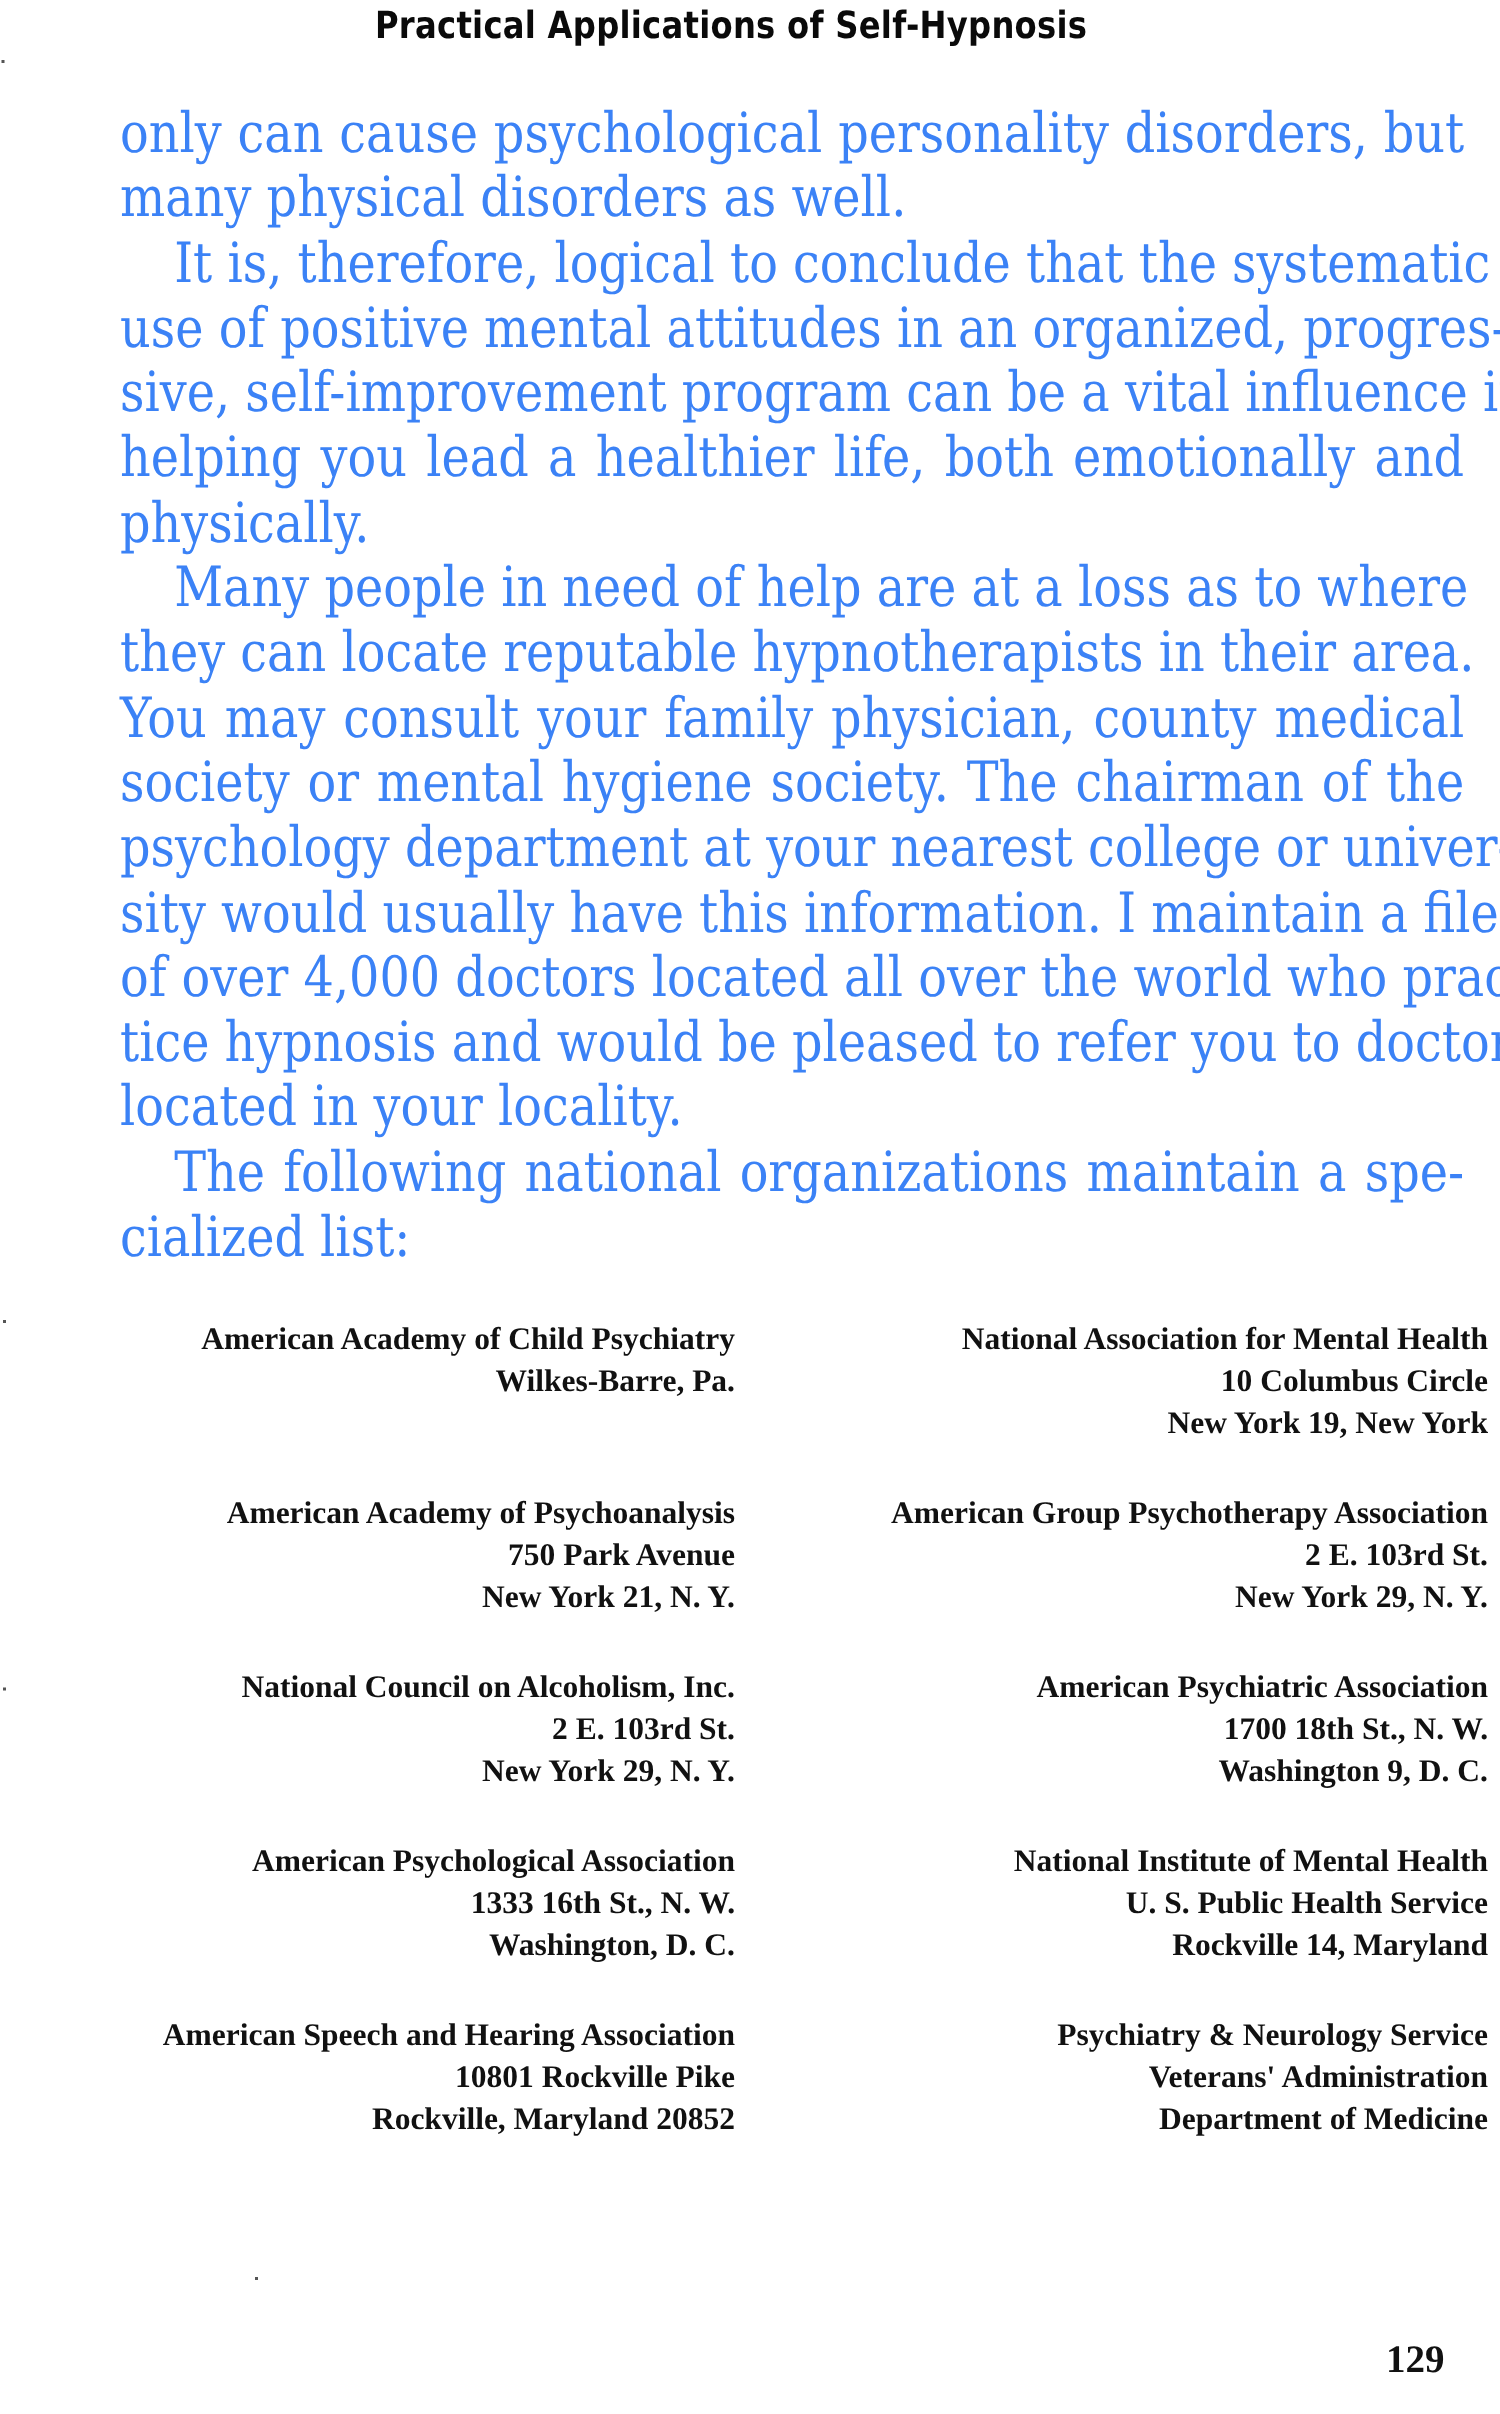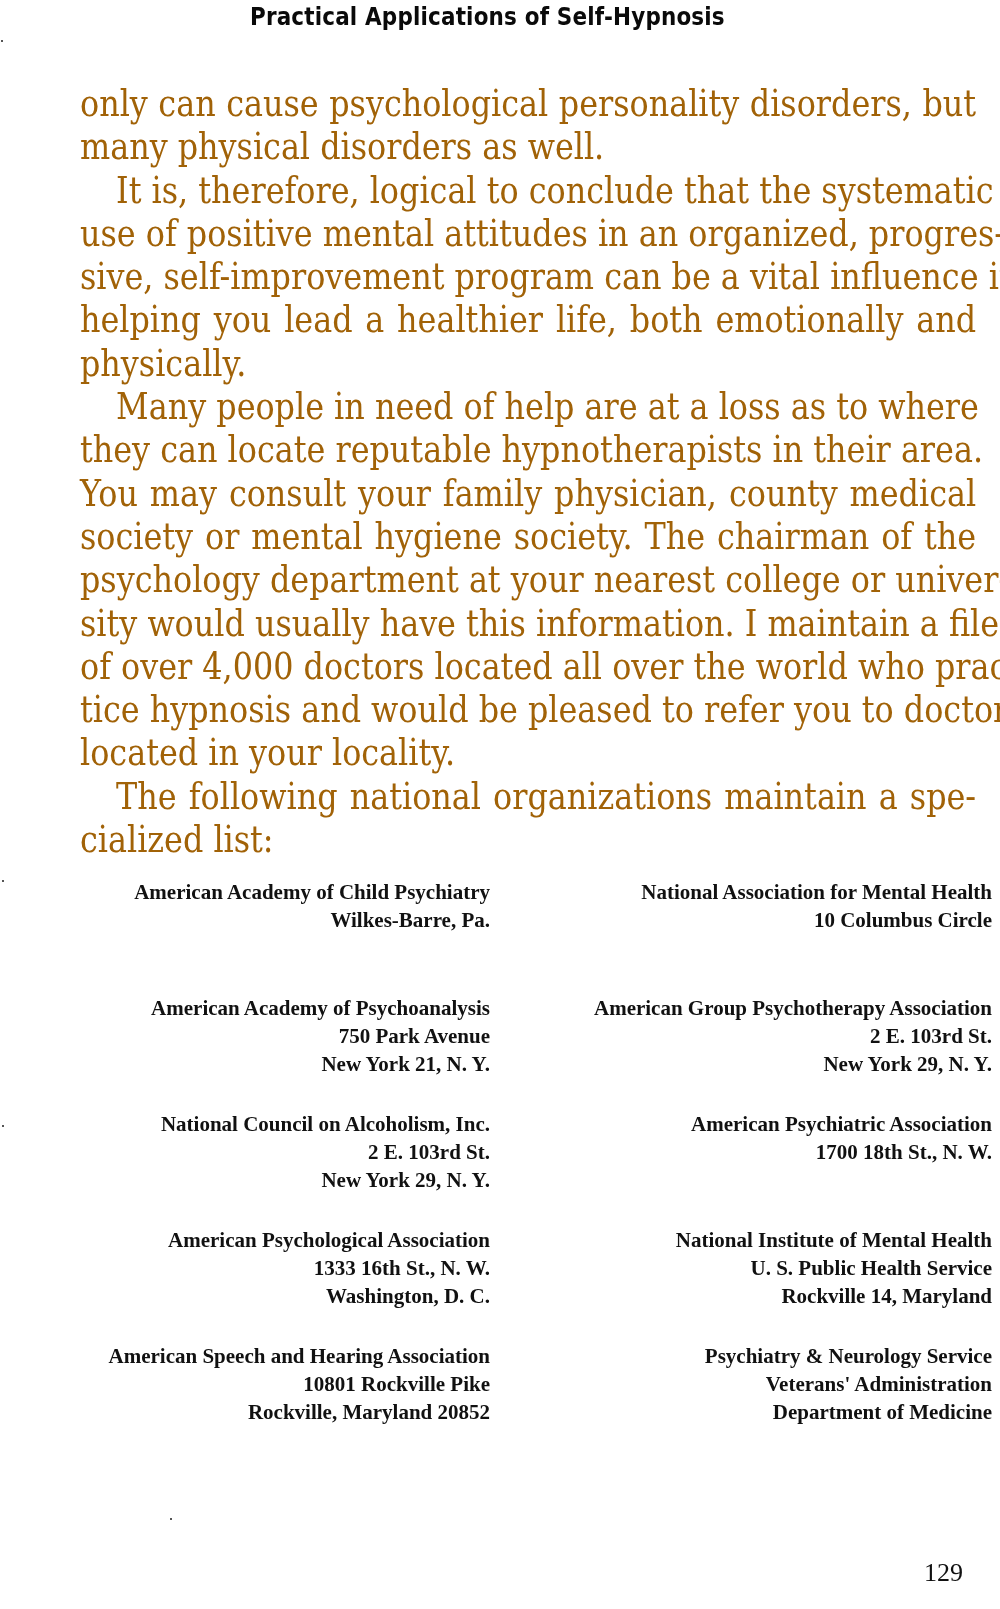--- a/index.html
+++ b/index.html
@@ -23,26 +23,26 @@
       font-family: "DejaVu Sans", sans-serif;
       font-weight: bold;
       font-size: 25px;
       letter-spacing: 0.2px;
       transform: scaleX(0.86);
       transform-origin: 410px 0;
       color: #0a0a0a;
     }
     .body-text {
       position: absolute;
-      top: 82px;
+      top: 67px;
       left: 80px;
       width: 896px;
       font-family: "DejaVu Serif", serif;
       font-size: 37px;
-      color: #a16207;
+      color: #3b82f6;
     }
     .line {
       height: 43.3px;
       line-height: 43.3px;
       white-space: nowrap;
       text-align: justify;
       text-align-last: justify;
       transform: scaleX(0.86);
       transform-origin: 0 0;
       width: 1042px;
@@ -74,21 +74,21 @@
     }
     .org-line {
       white-space: nowrap;
       display: block;
     }
     .page-number {
       position: absolute;
       top: 1558px;
       left: 924px;
       font-family: "Liberation Serif", serif;
-      font-weight: normal;
+      font-weight: bold;
       font-size: 26px;
       color: #111111;
     }
     .speck {
       position: absolute;
       width: 2px;
       height: 2px;
       background: #555;
     }
   </style>
@@ -119,39 +119,41 @@
   </div>
 
 <div class="orgs" id="orgs">
     <div class="org">
       <span class="org-line">American Academy of Child Psychiatry</span>
       <span class="org-line">Wilkes-Barre, Pa.</span>
     </div>
     <div class="org">
       <span class="org-line">National Association for Mental Health</span>
       <span class="org-line">10 Columbus Circle</span>
+      <span class="org-line">New York 19, New York</span>
     </div>
     <div class="org">
       <span class="org-line">American Academy of Psychoanalysis</span>
       <span class="org-line">750 Park Avenue</span>
       <span class="org-line">New York 21, N. Y.</span>
     </div>
     <div class="org">
       <span class="org-line">American Group Psychotherapy Association</span>
       <span class="org-line">2 E. 103rd St.</span>
       <span class="org-line">New York 29, N. Y.</span>
     </div>
     <div class="org">
       <span class="org-line">National Council on Alcoholism, Inc.</span>
       <span class="org-line">2 E. 103rd St.</span>
       <span class="org-line">New York 29, N. Y.</span>
     </div>
     <div class="org">
       <span class="org-line">American Psychiatric Association</span>
       <span class="org-line">1700 18th St., N. W.</span>
+      <span class="org-line">Washington 9, D. C.</span>
     </div>
     <div class="org">
       <span class="org-line">American Psychological Association</span>
       <span class="org-line">1333 16th St., N. W.</span>
       <span class="org-line">Washington, D. C.</span>
     </div>
     <div class="org">
       <span class="org-line">National Institute of Mental Health</span>
       <span class="org-line">U. S. Public Health Service</span>
       <span class="org-line">Rockville 14, Maryland</span>

